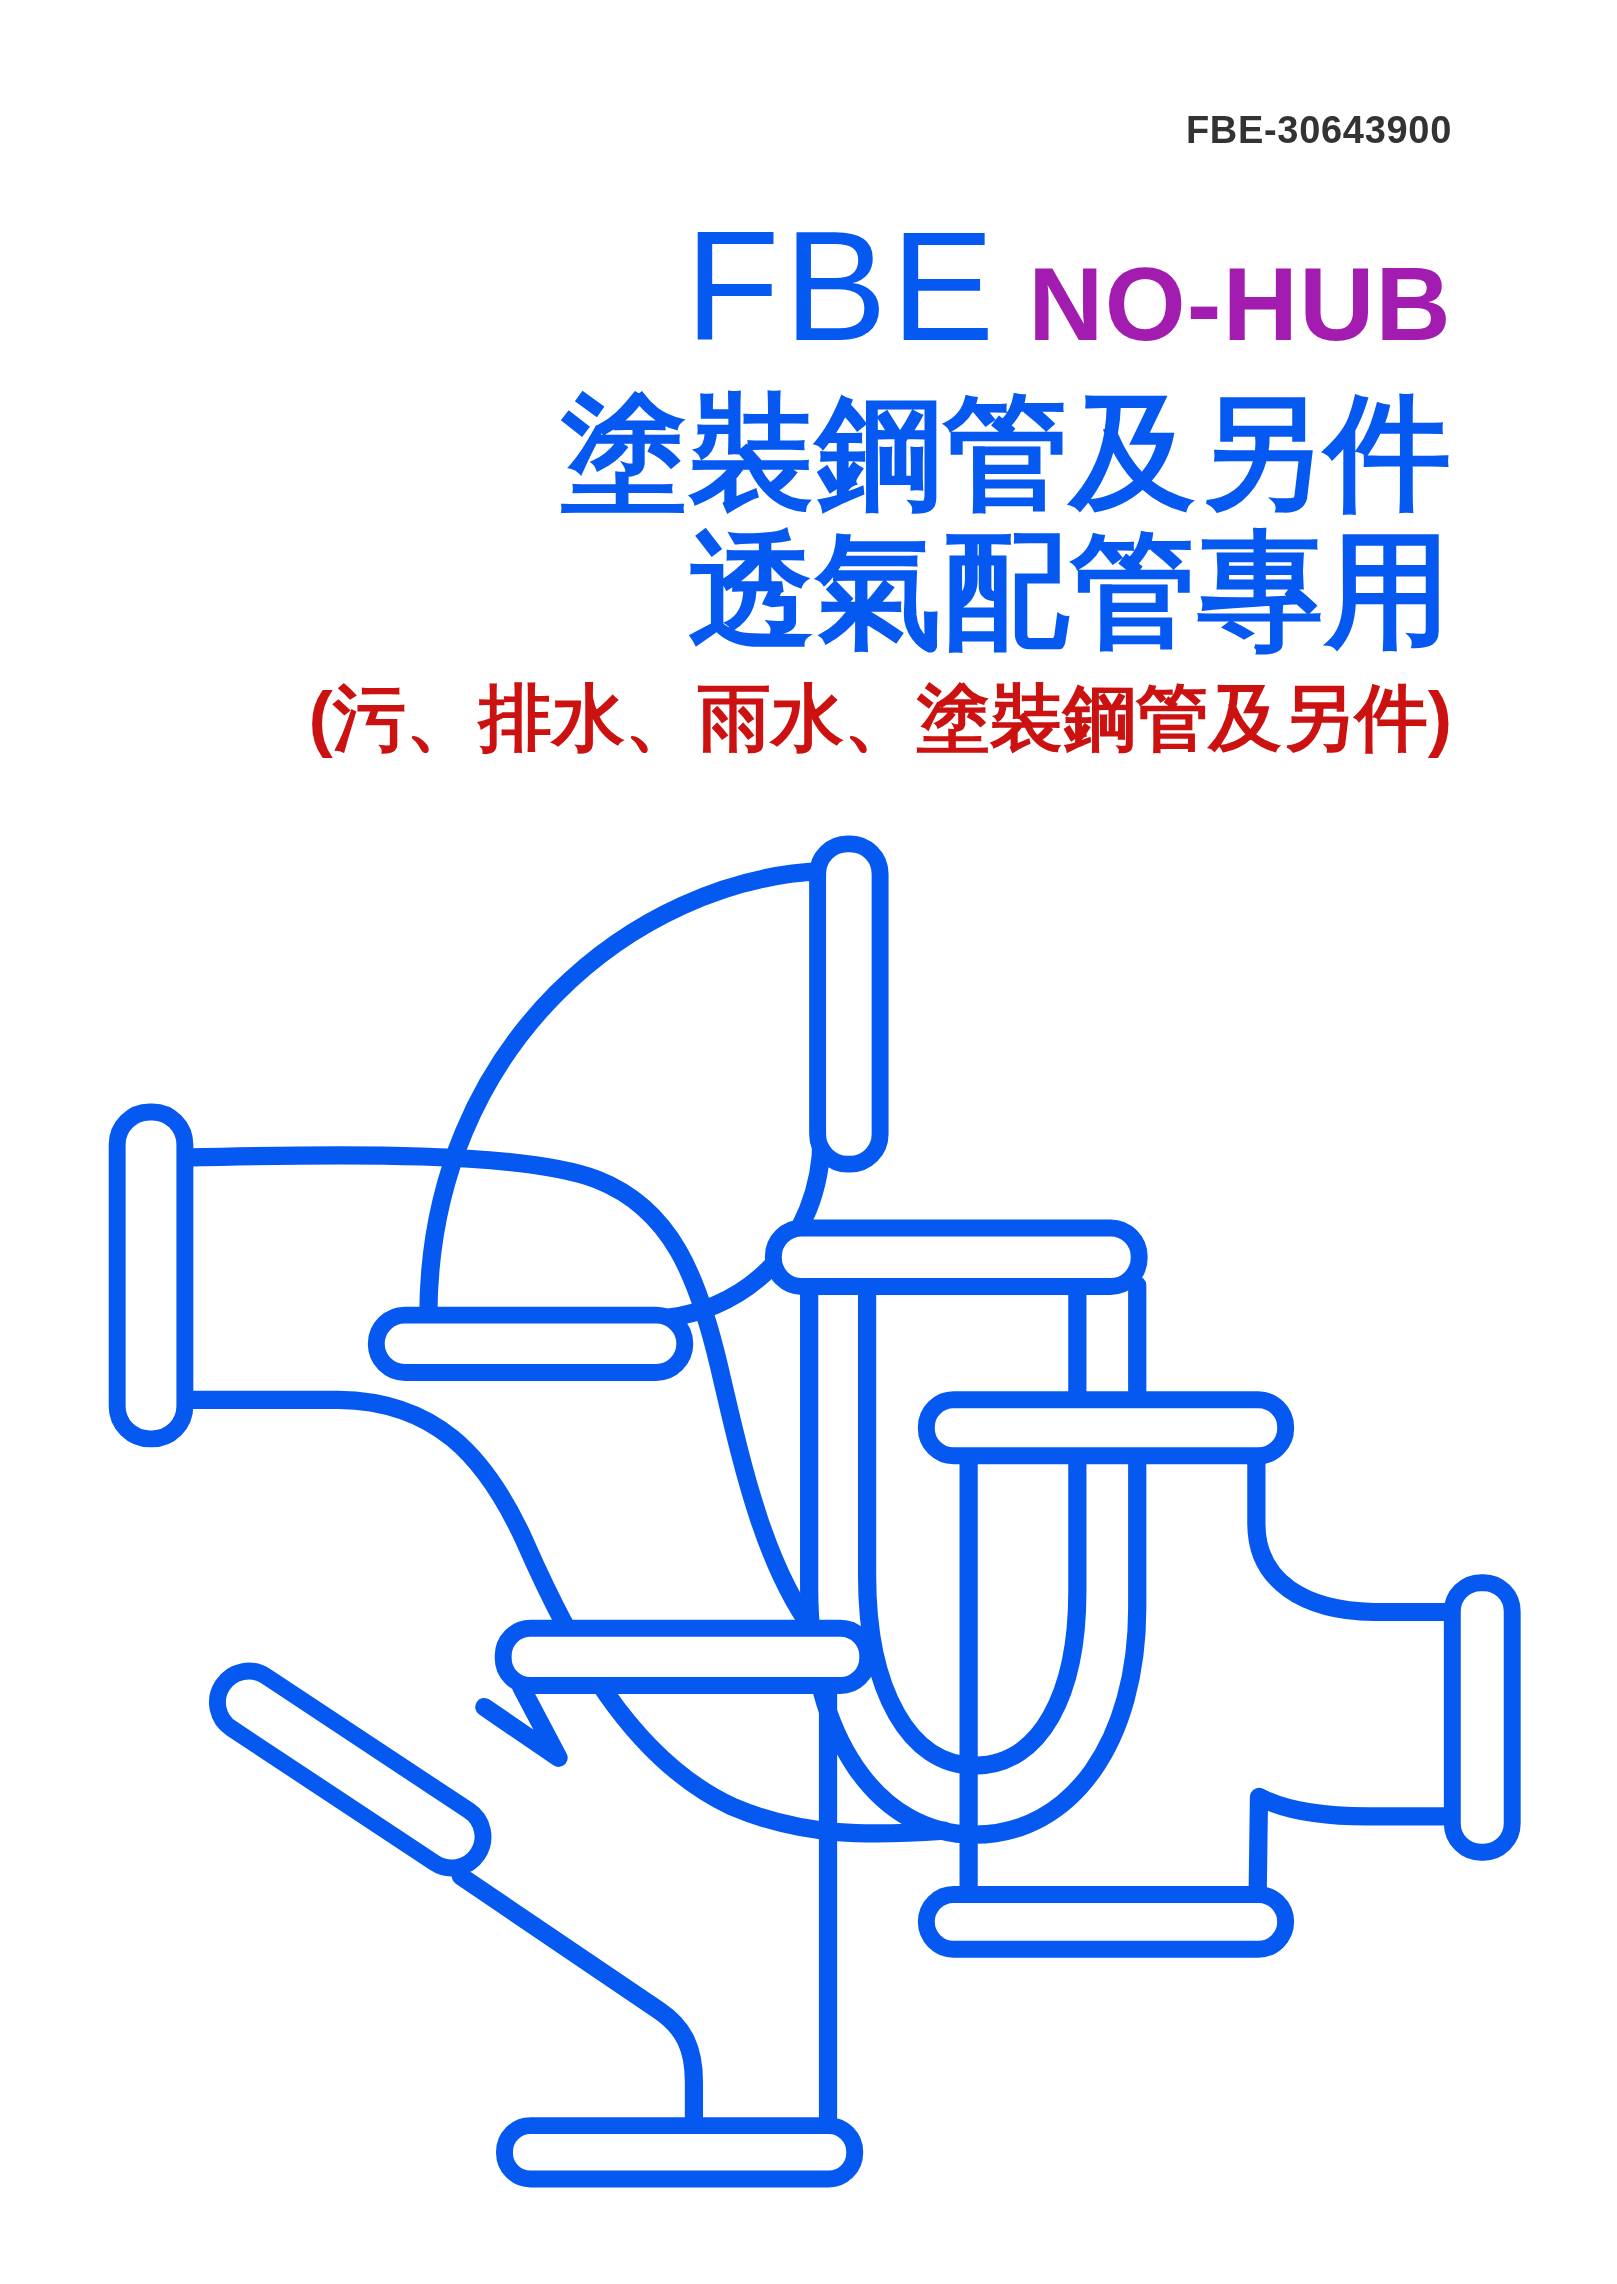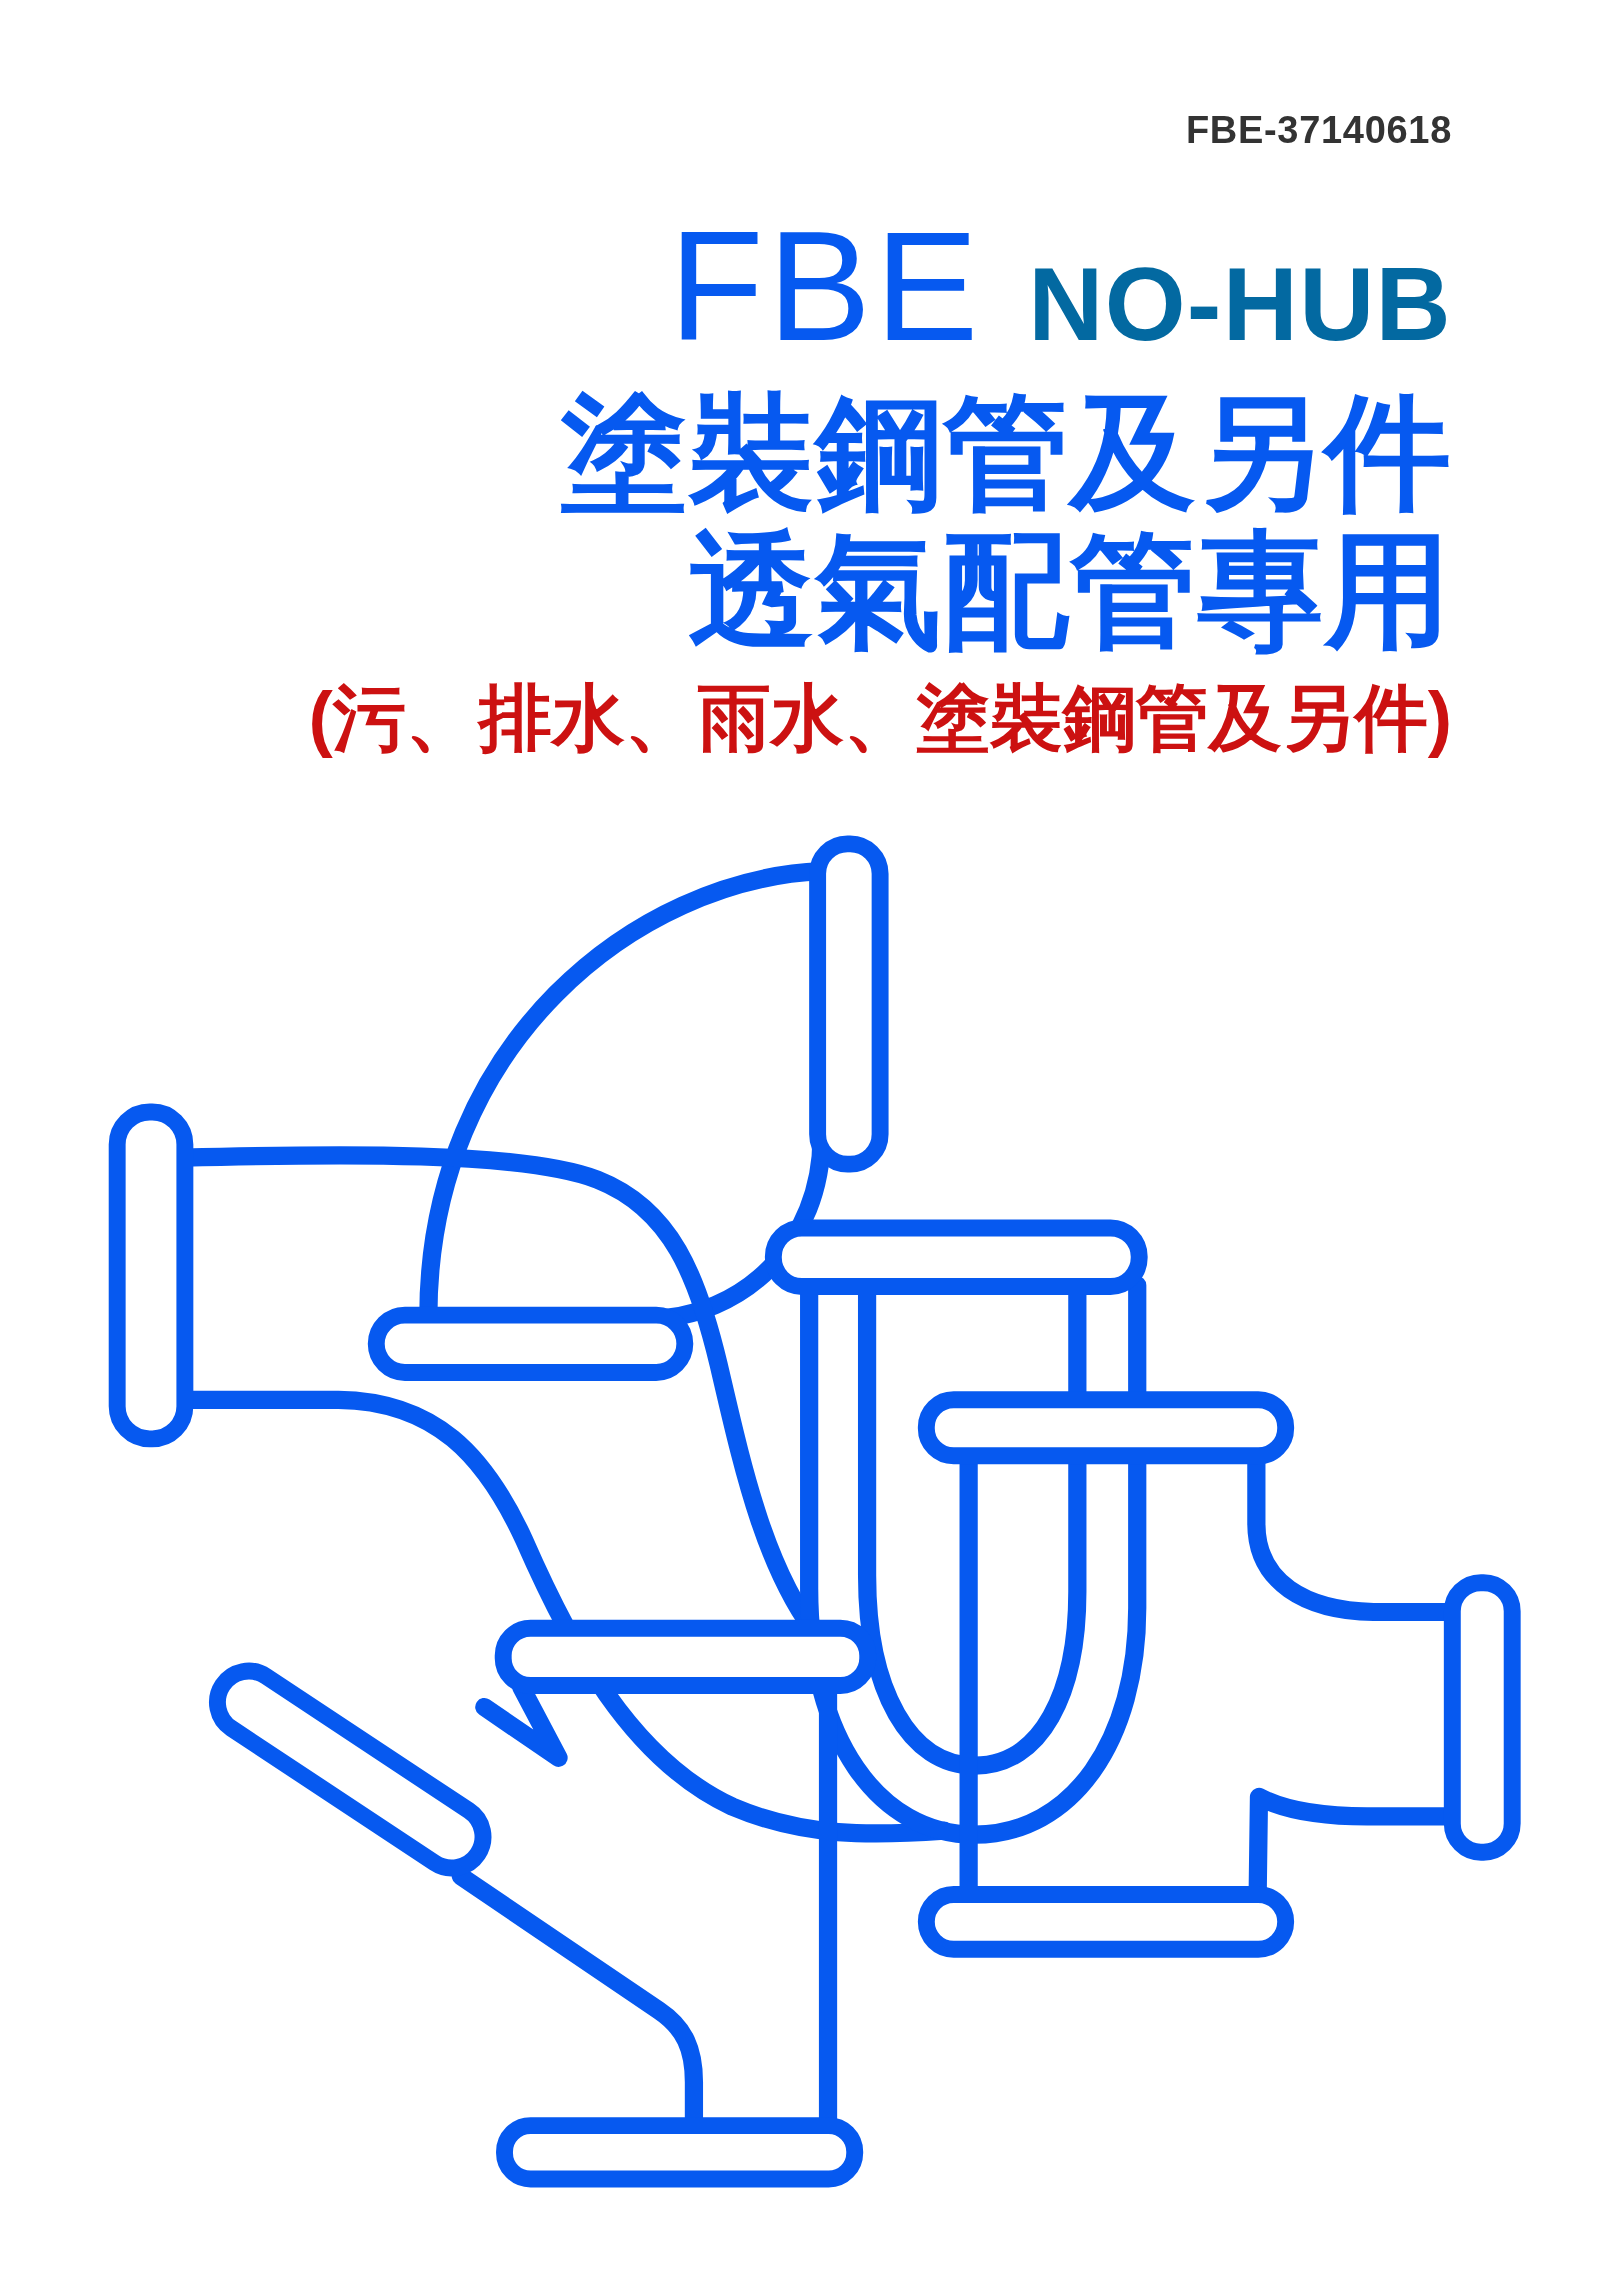--- a/index.html
+++ b/index.html
@@ -12,42 +12,42 @@
   .title-block{
     position:absolute;top:109px;right:165px;left:130px;
     display:flex;flex-direction:column;align-items:flex-end;text-align:right;
   }
   .doc-code{
     font-size:38px;font-weight:700;color:#333333;letter-spacing:0.7px;
     margin-bottom:57px;
   }
   .en-line{display:flex;align-items:baseline;gap:30px;line-height:1;margin-bottom:19.5px;}
   .en-main{font-size:155px;font-weight:400;color:#0659F0;letter-spacing:3.9px;}
-  .en-sub{font-size:104px;font-weight:700;color:#0369a1;letter-spacing:1.3px;margin-left:16px;}
+  .en-sub{font-size:104px;font-weight:700;color:#a21caf;letter-spacing:1.3px;}
   .zh-line{
     font-size:126px;font-weight:700;color:#0659F0;line-height:1.10;
     letter-spacing:1.3px;white-space:nowrap;
   }
   .red-line{
     margin-top:15.6px;
     font-size:73px;font-weight:700;color:#CC1111;line-height:1.15;white-space:nowrap;
   }
   
   .figure{position:absolute;left:0;top:0;width:1617px;height:2284px;}
   .figure svg{display:block;width:100%;height:100%;}
   .pipe{fill:none;stroke:#0659F0;stroke-width:28;stroke-linecap:round;stroke-linejoin:round;}
   .hub{fill:#ffffff;stroke:#0659F0;stroke-width:26;}
 </style>
 </head>
 <body>
 
 <div class="page">
 
   <div class="title-block">
-    <div class="doc-code">FBE-37140618</div>
+    <div class="doc-code">FBE-30643900</div>
     <div class="en-line">
       <span class="en-main">FBE</span>
       <span class="en-sub">NO-HUB</span>
     </div>
     <div class="zh-line">塗裝鋼管及另件</div>
     <div class="zh-line">透氣配管專用</div>
     <div class="red-line">(污、排水、雨水、塗裝鋼管及另件)</div>
   </div>
 
   <div class="figure">

